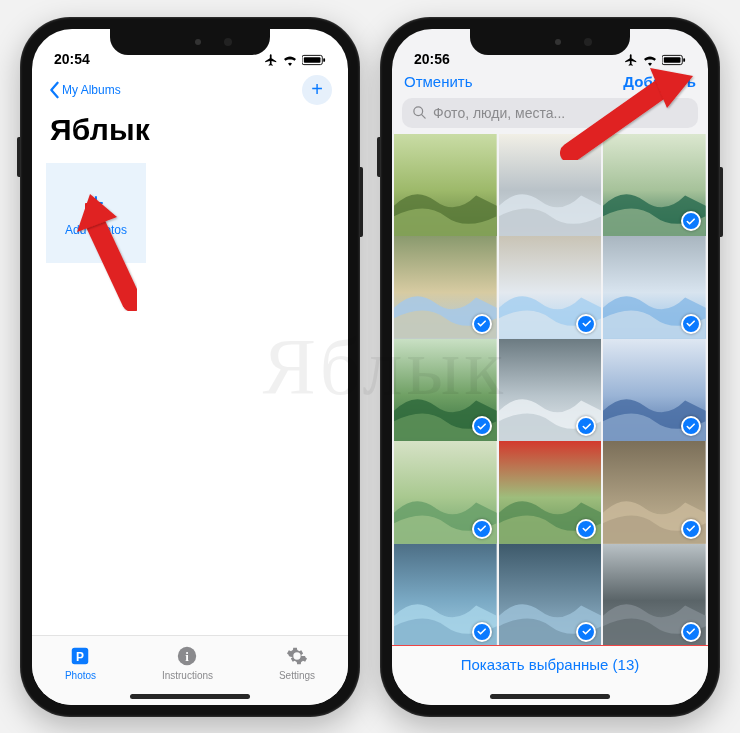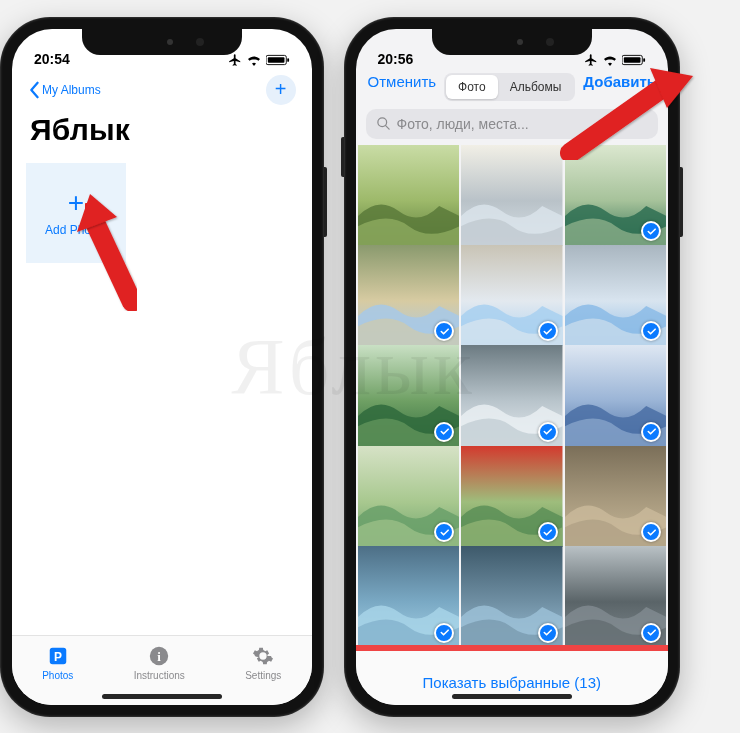--- a/index.html
+++ b/index.html
@@ -4,21 +4,21 @@
 <style>
   * { box-sizing: border-box; margin: 0; padding: 0; }
   body {
     width: 740px; height: 733px;
     background: #f2f2f2;
     font-family: -apple-system, "Helvetica Neue", Arial, sans-serif;
     position: relative;
     overflow: hidden;
   }
   .stage {
-    position: relative; width: 680px; height: 733px;
+    position: relative; width: 740px; height: 733px;
     display: flex; justify-content: center; align-items: center; gap: 20px;
   }
   .phone {
     width: 340px; height: 700px;
     background: #111;
     border-radius: 50px;
     padding: 12px;
     position: relative;
     box-shadow: 0 10px 30px rgba(0,0,0,0.25), inset 0 0 3px rgba(255,255,255,0.3);
   }
@@ -127,22 +127,22 @@
   }
   .thumb svg { width:100%; height:100%; display:block; }
   .check {
     position:absolute; right:5px; bottom:5px; width:20px; height:20px;
     border-radius:50%; background:#0a7aff; border:2px solid #fff;
     box-shadow:0 0 3px rgba(0,0,0,.4);
     display:flex; align-items:center; justify-content:center;
   }
   .check svg { width:11px; height:11px; }
   .bottom-bar {
-    height:60px; background:rgba(250,250,250,.96); border-top:6px solid #ef4444;
-    display:flex; align-items:center; justify-content:center;
+    height:60px; background:rgba(250,250,250,.96); border-top:1px solid #ef4444;
+    display:flex; align-items:flex-start; justify-content:center;
     padding-top:10px; color:#0a7aff; font-size:15px;
   }
 
   
   .arrow { position:absolute; z-index:100; pointer-events:none; }
 
   
   .wm {
     position:absolute; top:50%; left:52%; transform:translate(-50%,-50%);
     font-size:80px; color:rgba(0,0,0,0.06); letter-spacing:4px;
@@ -243,24 +243,20 @@
           <svg width="24" height="12" viewBox="0 0 26 12">
               <rect x="0" y="1" width="22" height="10" rx="2" fill="none" stroke="#000" stroke-width="1"></rect>
               <rect x="2" y="3" width="18" height="6" rx="1" fill="#000"></rect>
               <rect x="23" y="4" width="2" height="4" rx="1" fill="#000"></rect>
             </svg>
         </span>
       </div>
 
       <div class="picker-hdr">
         <span class="cancel">Отменить</span>
-        <div class="seg">
-          <span class="on">Фото</span>
-          <span>Альбомы</span>
-        </div>
         <span class="add-done">Добавить</span>
       </div>
 
       <div class="search">
         <svg width="15" height="15" viewBox="0 0 24 24">
             <circle cx="10" cy="10" r="7" fill="none" stroke="#8a8a8d" stroke-width="2"></circle>
             <line x1="15" y1="15" x2="21" y2="21" stroke="#8a8a8d" stroke-width="2" stroke-linecap="round"></line>
           </svg>
         <span>Фото, люди, места...</span>
       </div>

